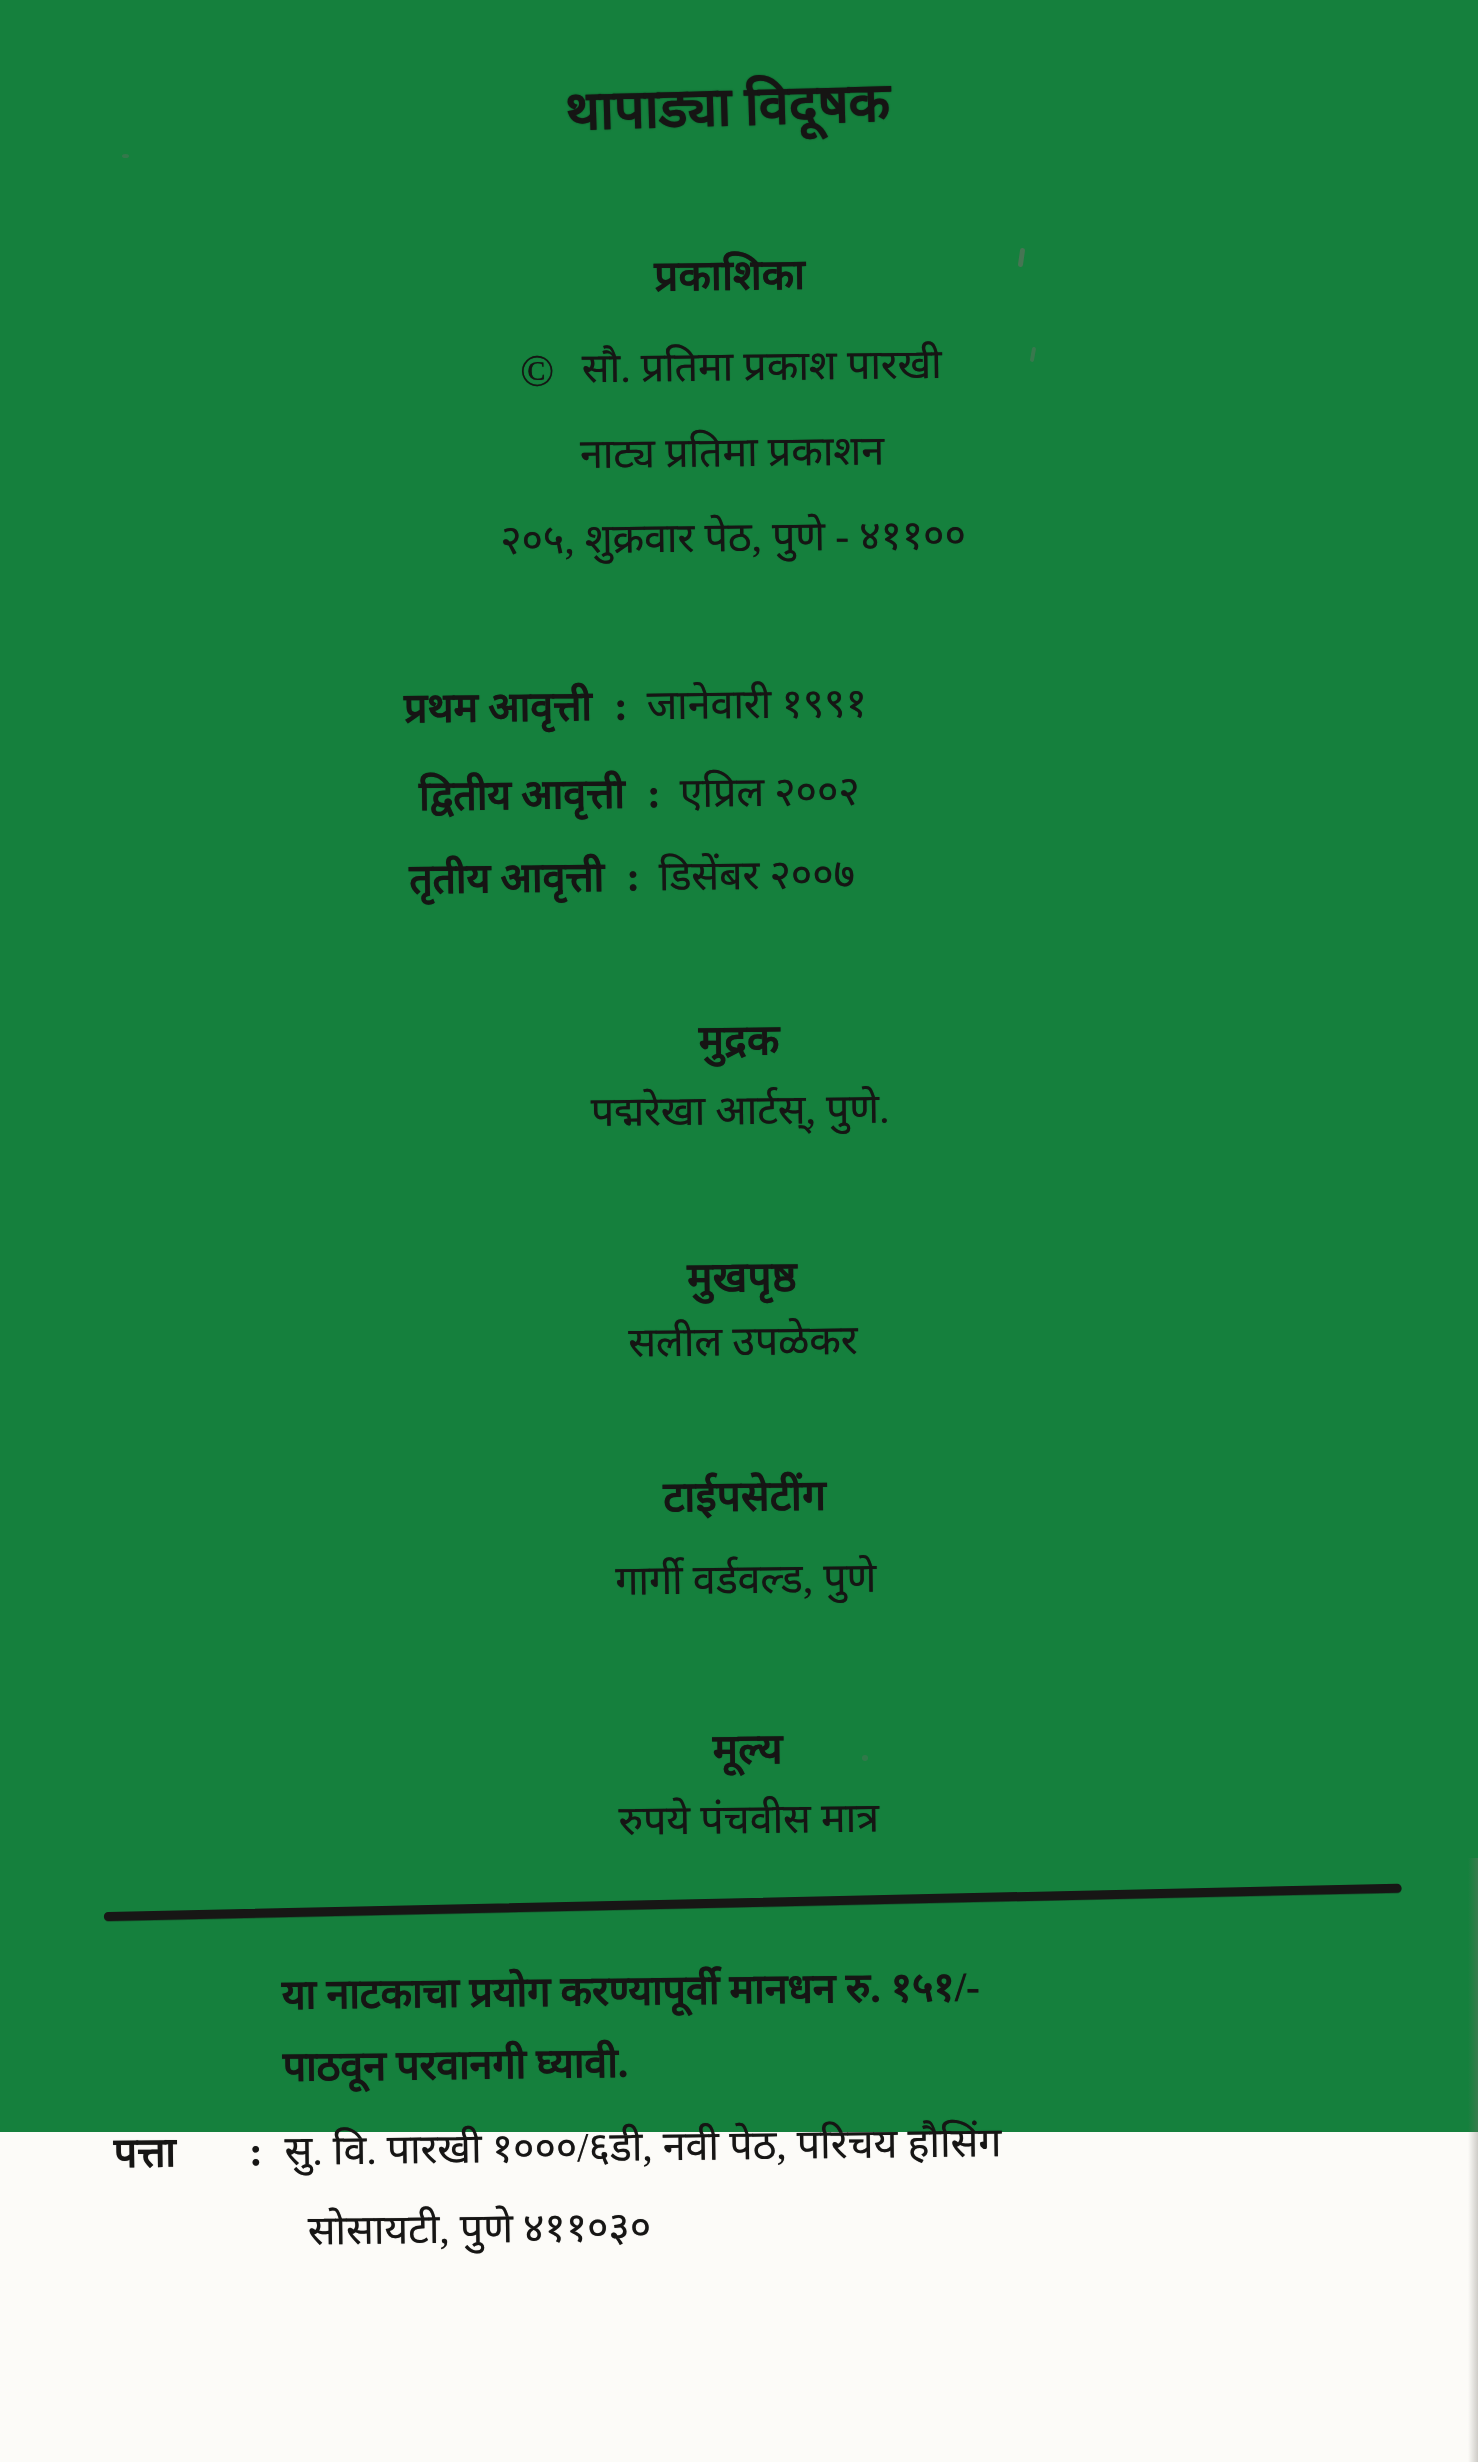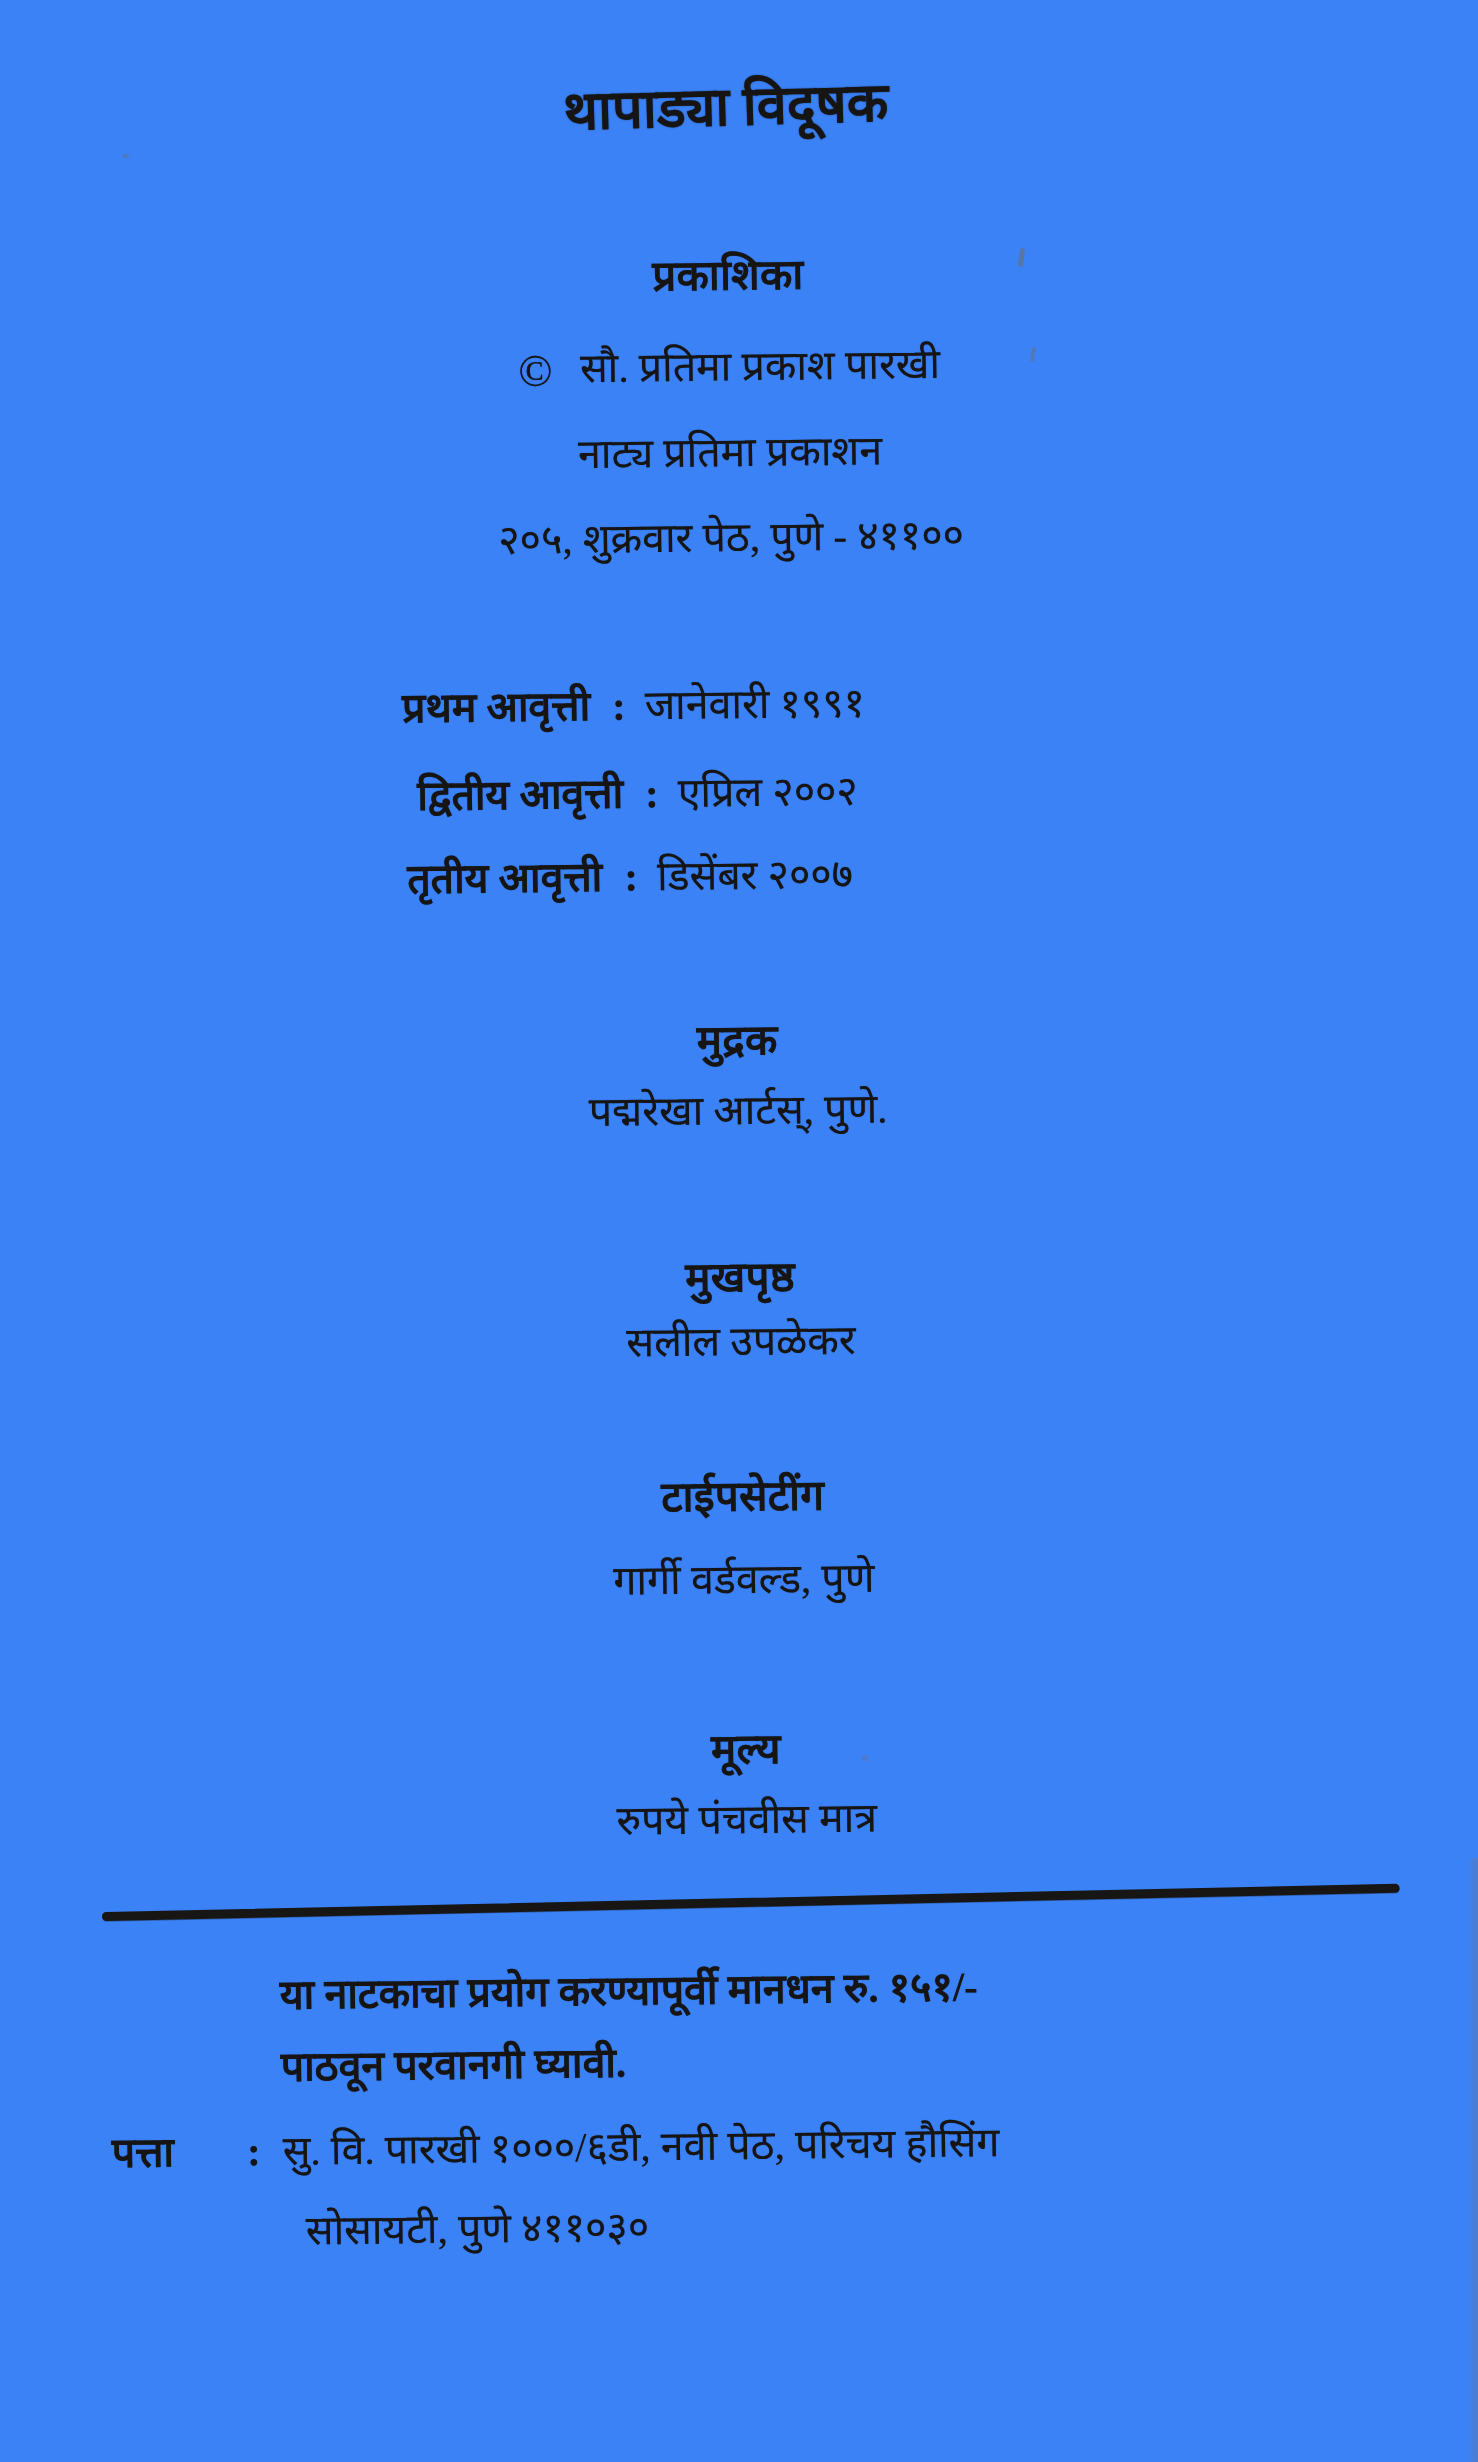--- a/index.html
+++ b/index.html
@@ -4,21 +4,21 @@
 <style>
   html,body{margin:0;padding:0;}
   body{
     width:1478px;height:2462px;
     background:#fcfbf8;
     font-family:"Liberation Serif","DejaVu Serif",serif;
     color:#161514;
     overflow:hidden;
   }
   .page{
-    position:relative;width:1478px;height:2462px;background:#3b82f6;
+    position:relative;width:1478px;height:2132px;background:#15803d;
   }
   .sheet{
     position:absolute;inset:0;
     transform:rotate(-0.7deg);
     transform-origin:50% 48%;
   }
   .line{
     position:absolute;
     white-space:nowrap;
     transform:translateY(-52%);

